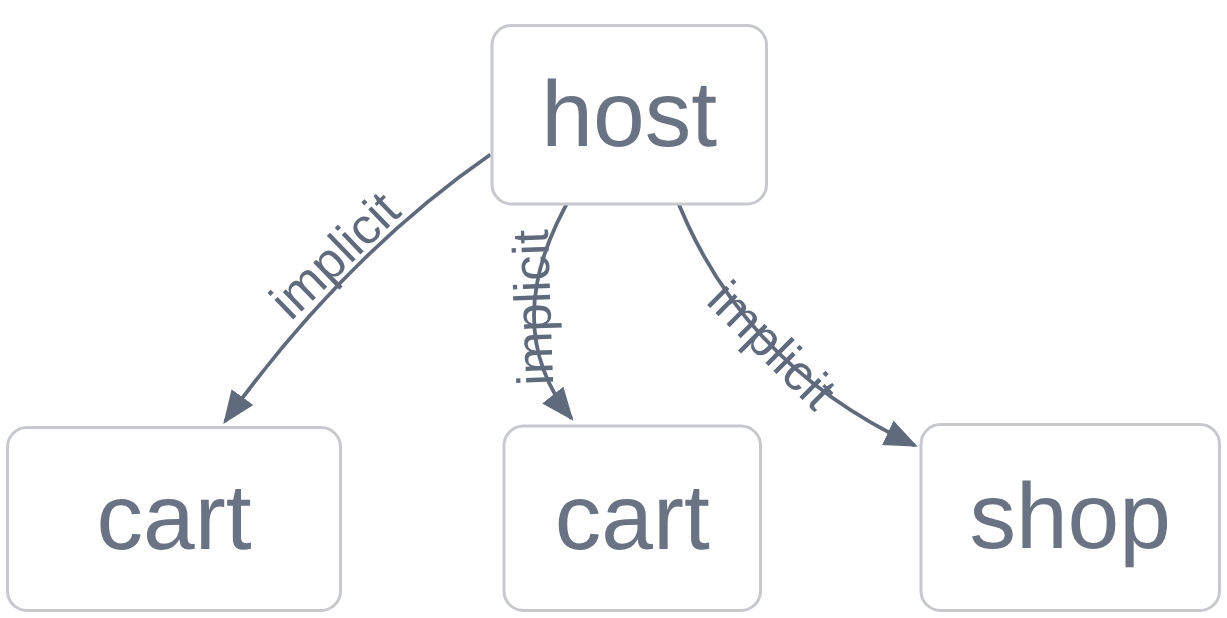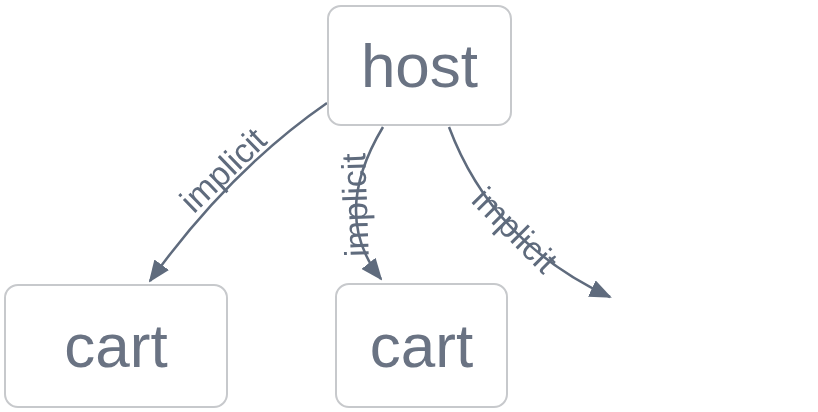--- a/index.html
+++ b/index.html
@@ -23,21 +23,21 @@
     border-radius: 14px;
     display: flex;
     align-items: center;
     justify-content: center;
     color: #6a7383;
     font-size: 62px;
     line-height: 1;
     cursor: pointer;
     user-select: none;
   }
-  #node-host  { left: 327px; top: 5px;   width: 185px; height: 121px; text-align: right; }
+  #node-host  { left: 327px; top: 16px;   width: 185px; height: 121px; text-align: right; }
   #node-about { left: 4px;   top: 284px; width: 224px; height: 124px; }
   #node-cart  { left: 335px; top: 283px; width: 173px; height: 125px; }
   #node-shop  { left: 613px; top: 282px; width: 201px; height: 126px; }
   svg.edges {
     position: absolute;
     left: 0;
     top: 0;
     z-index: 0;
   }
   .node { z-index: 1; }
@@ -75,14 +75,17 @@
 
   <div class="node" id="node-host">
     <span>host</span>
   </div>
   <div class="node" id="node-about">
     <span>cart</span>
   </div>
   <div class="node" id="node-cart">
     <span>cart</span>
   </div>
+  <div class="node" id="node-shop">
+    <span>shop</span>
+  </div>
 
 </div>
 
 </body></html>

